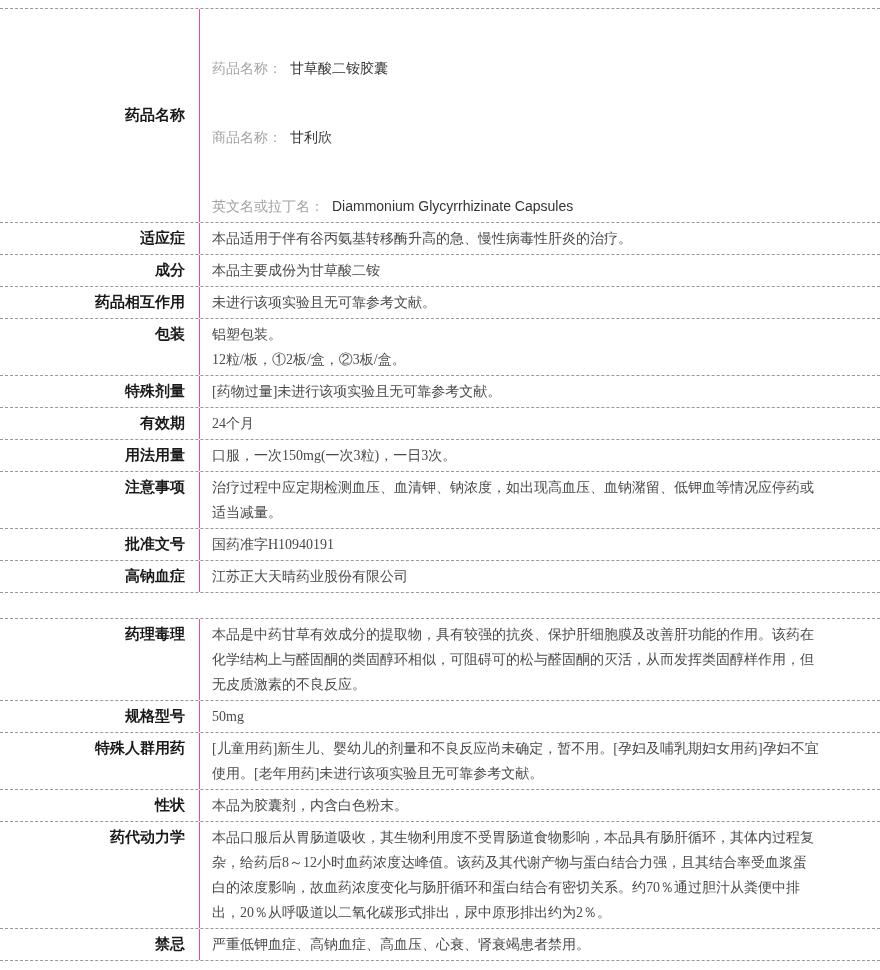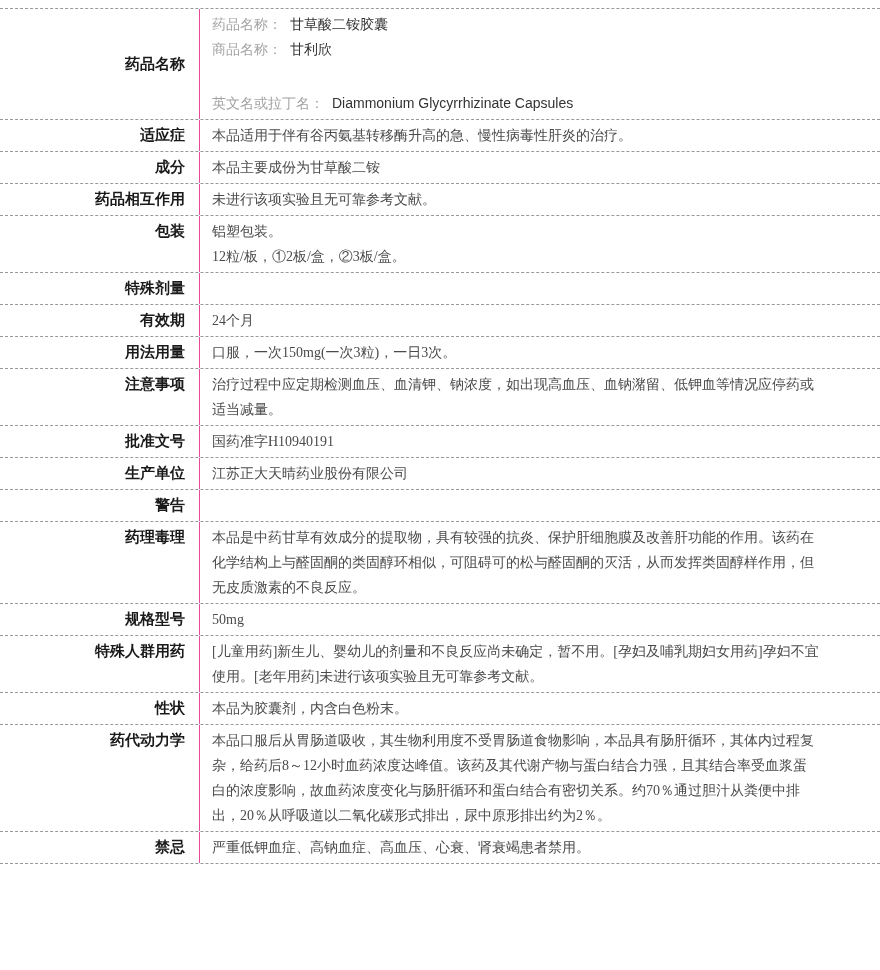--- a/index.html
+++ b/index.html
@@ -50,20 +50,21 @@
     justify-content: flex-end;
   }
   .field {
     display: flex;
     align-items: baseline;
   }
   .field-label {
     color: #a3a3a3;
     white-space: nowrap;
     margin-right: 8px;
+    margin-top: 44px;
   }
   .field-value {
     color: #333333;
     font-family: Liberation Serif, serif;
   }
   .field-value.en {
     font-family: "Liberation Sans", sans-serif;
     color: #333333;
     margin-top: 29px;
   }
@@ -110,20 +111,21 @@
   <div class="row">
     <div class="label-cell">包装</div>
     <div class="value-cell">
       <span class="line">铝塑包装。</span>
       <span class="line">12粒/板，①2板/盒，②3板/盒。</span>
     </div>
   </div>
 
   <div class="row">
     <div class="label-cell">特殊剂量</div>
+    <div class="value-cell">[药物过量]未进行该项实验且无可靠参考文献。</div>
   </div>
 
   <div class="row">
     <div class="label-cell">有效期</div>
     <div class="value-cell">24个月</div>
   </div>
 
   <div class="row">
     <div class="label-cell">用法用量</div>
     <div class="value-cell">口服，一次150mg(一次3粒)，一日3次。</div>
@@ -134,26 +136,25 @@
     <div class="value-cell">治疗过程中应定期检测血压、血清钾、钠浓度，如出现高血压、血钠潴留、低钾血等情况应停药或适当减量。</div>
   </div>
 
   <div class="row">
     <div class="label-cell">批准文号</div>
     <div class="value-cell">国药准字H10940191</div>
   </div>
 
 
   <div class="row">
-    <div class="label-cell">生产单位</div>
+    <div class="label-cell">高钠血症</div>
     <div class="value-cell">江苏正大天晴药业股份有限公司</div>
   </div>
 
   <div class="row">
-    <div class="label-cell">警告</div>
     <div class="value-cell"></div>
   </div>
 
   <div class="row">
     <div class="label-cell">药理毒理</div>
     <div class="value-cell">本品是中药甘草有效成分的提取物，具有较强的抗炎、保护肝细胞膜及改善肝功能的作用。该药在化学结构上与醛固酮的类固醇环相似，可阻碍可的松与醛固酮的灭活，从而发挥类固醇样作用，但无皮质激素的不良反应。</div>
   </div>
 
   <div class="row">
     <div class="label-cell">规格型号</div>

